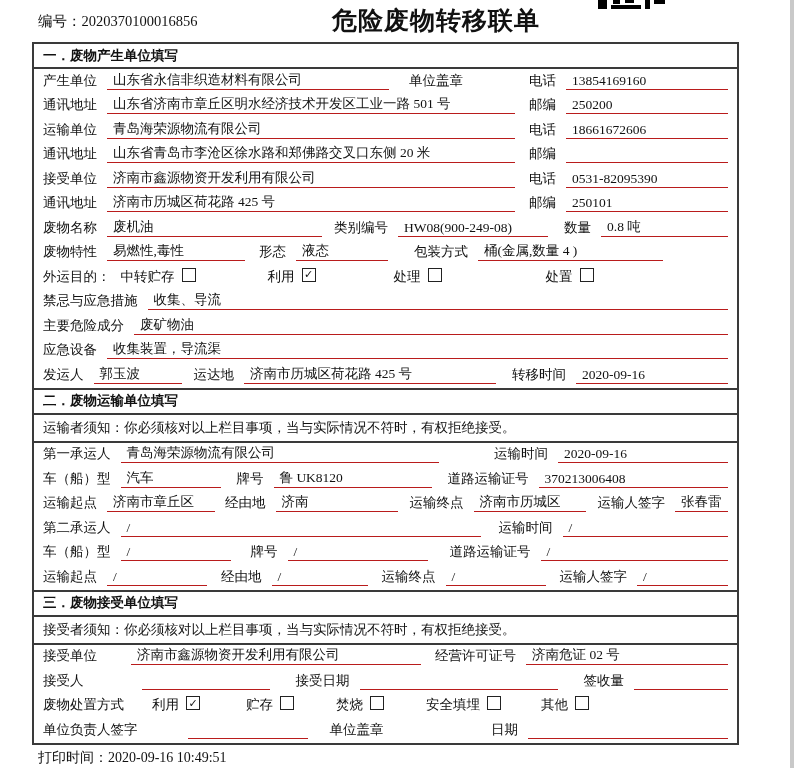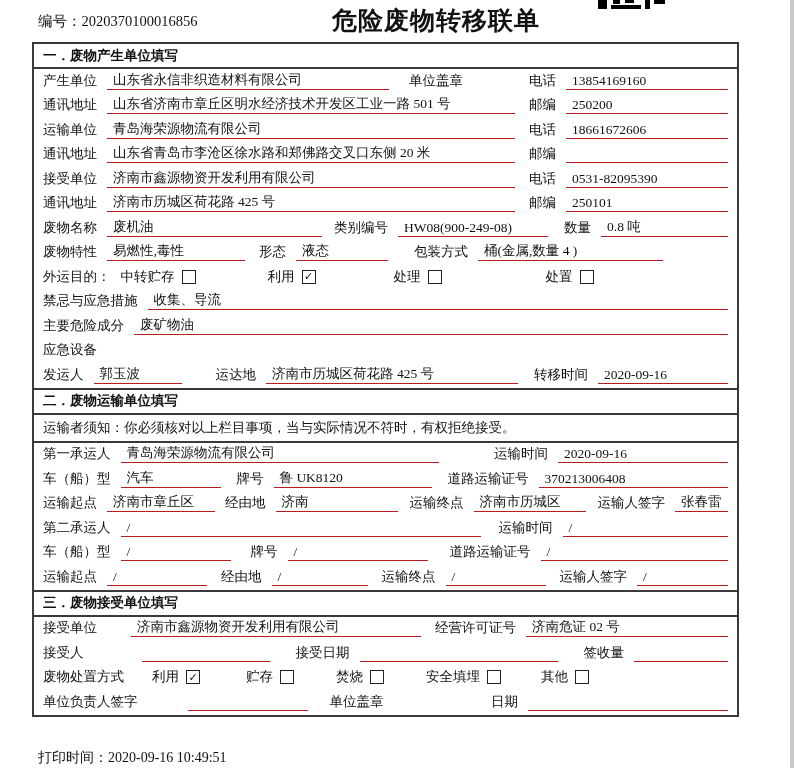--- a/index.html
+++ b/index.html
@@ -24,21 +24,21 @@
   .sec-title.mid{border-top:2px solid #3a3a3a;height:27px;}
   .note{height:28px;display:flex;align-items:center;padding:0 9px;font-size:13.5px;
     border-bottom:2px solid #3a3a3a;box-sizing:border-box;}
   .row{height:24.5px;display:flex;align-items:flex-end;padding:0 9px 4px 9px;
     box-sizing:border-box;font-size:13.5px;}
   .lbl{white-space:nowrap;margin-right:10px;text-align:center;}
   .ul{border-bottom:1px solid #b91c1c;padding:0 6px 0 6px;white-space:nowrap;overflow:hidden;
     min-height:16px;box-sizing:border-box;}
   .fl{flex:1;}
   .sp{flex:1;}
-  .cbg{display:inline-flex;align-items:center;white-space:nowrap;}
+  .cbg{display:inline-flex;align-items:flex-start;white-space:nowrap;}
   .box{width:12px;height:12px;border:1px solid #222;display:inline-flex;align-items:center;
     justify-content:center;font-size:11px;line-height:1;margin-left:7px;position:relative;top:0px;}
   
   .print-line{position:absolute;left:38px;top:749px;font-size:14px;white-space:nowrap;}
 </style>
 </head>
 <body>
 
 <div class="doc-no">编号：2020370100016856</div>
 <div class="doc-title">危险废物转移联单</div>
@@ -143,26 +143,27 @@
     <span class="ul fl">收集、导流</span>
   </div>
 
   <div class="row">
     <span class="lbl">主要危险成分</span>
     <span class="ul fl">废矿物油</span>
   </div>
 
   <div class="row">
     <span class="lbl">应急设备</span>
+    <span class="ul fl">收集装置，导流渠</span>
   </div>
 
   <div class="row">
     <span class="lbl">发运人</span>
     <span class="ul" style="width:88px">郭玉波</span>
-    <span class="lbl" style="margin-left:34px">运达地</span>
+    <span class="lbl" style="margin-left:12px">运达地</span>
     <span class="ul" style="width:252px">济南市历城区荷花路 425 号</span>
     <span class="lbl" style="margin-left:16px">转移时间</span>
     <span class="ul fl">2020-09-16</span>
   </div>
 
   <div class="sec-title mid">二．废物运输单位填写</div>
   <div class="note">运输者须知：你必须核对以上栏目事项，当与实际情况不符时，有权拒绝接受。</div>
 
   <div class="row">
     <span class="lbl">第一承运人</span>
@@ -213,20 +214,21 @@
     <span class="ul" style="width:100px">/</span>
     <span class="lbl" style="margin-left:14px">经由地</span>
     <span class="ul" style="width:96px">/</span>
     <span class="lbl" style="margin-left:14px">运输终点</span>
     <span class="ul" style="width:100px">/</span>
     <span class="lbl" style="margin-left:14px">运输人签字</span>
     <span class="ul fl">/</span>
   </div>
 
   <div class="sec-title mid">三．废物接受单位填写</div>
+  <div class="note">接受者须知：你必须核对以上栏目事项，当与实际情况不符时，有权拒绝接受。</div>
 
   <div class="row">
     <span class="lbl">接受单位</span>
     <span class="ul" style="width:290px;margin-left:24px">济南市鑫源物资开发利用有限公司</span>
     <span class="lbl" style="margin-left:14px">经营许可证号</span>
     <span class="ul fl">济南危证 02 号</span>
   </div>
 
   <div class="row">
     <span class="lbl">接受人</span>

